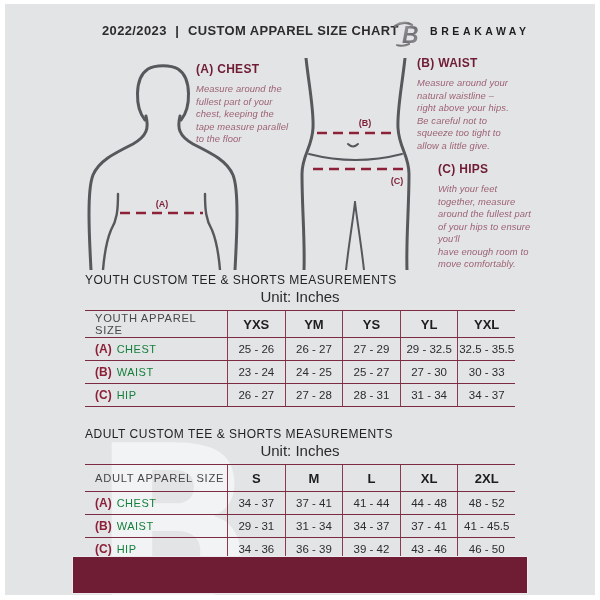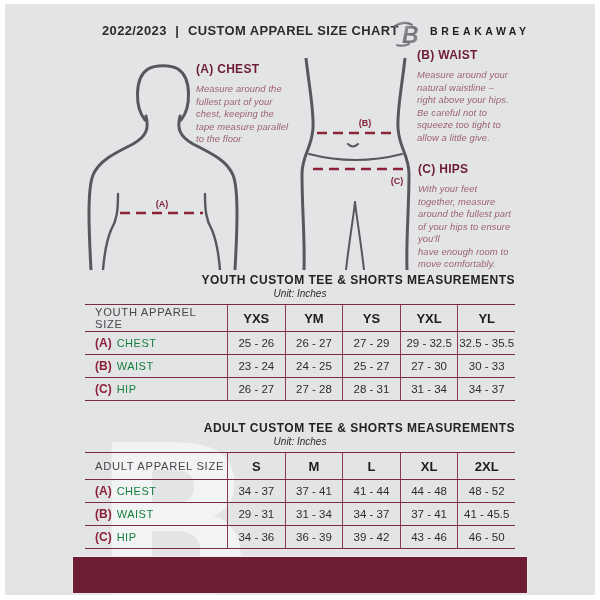--- a/index.html
+++ b/index.html
@@ -24,31 +24,31 @@
   .brand{
     position:absolute;left:413px;top:9px;font-weight:bold;font-size:10.5px;
     letter-spacing:3.6px;color:#1e1e20;
   }
   
   .fig{position:absolute;z-index:2;}
   .fig-torso{left:80px;top:58px;}
   .fig-lower{left:293px;top:58px;}
   .guide-block{position:absolute;z-index:2;}
   .gb-chest{left:196px;top:62px;width:102px;}
-  .gb-waist{left:417px;top:48px;width:104px;}
-  .gb-hips{left:418px;top:162px;width:110px;}
+  .gb-waist{left:417px;top:56px;width:104px;}
+  .gb-hips{left:438px;top:162px;width:110px;}
   .guide-h{font-size:12px;font-weight:bold;color:#6f1c34;letter-spacing:0.3px;margin:0 0 7px 0;}
   .guide-p{
     font-size:9.4px;font-style:italic;color:#9c6273;line-height:1.33;margin:0;
     white-space:pre-line;letter-spacing:0.1px;
   }
   
   .tables{position:absolute;left:85px;top:273px;width:430px;z-index:2;}
-  .tbl-title{font-size:12px;font-weight:bold;color:#232325;text-align:right;letter-spacing:0.5px;margin:0;}
-  .tbl-unit{font-size:10px;font-style:italic;color:#2b2b2d;text-align:center;margin:1px 0 0 0;}
+  .tbl-title{font-size:12px;font-weight:normal;color:#232325;text-align:left;letter-spacing:0.5px;margin:0;}
+  .tbl-unit{font-size:15px;color:#2b2b2d;text-align:center;margin:1px 0 0 0;}
   .sizetable{margin-top:5px;}
   .trow{display:grid;grid-template-columns:142px repeat(5,1fr);border-top:1.5px solid #7c2b42;}
   .trow:last-child{border-bottom:1.5px solid #7c2b42;}
   .trow.hrow{height:26px;}
   .trow.drow{height:22px;}
   .cell{
     display:flex;align-items:center;justify-content:center;
     font-size:11.5px;color:#2c2c2e;border-left:1px solid #8b3a50;
   }
   .cell.label-cell{justify-content:flex-start;padding-left:10px;border-left:none;}
@@ -150,22 +150,22 @@
   <div class="tables">
 
     <p class="tbl-title">YOUTH CUSTOM TEE &amp; SHORTS MEASUREMENTS</p>
     <p class="tbl-unit">Unit: Inches</p>
     <div class="sizetable">
       <div class="trow hrow">
         <div class="cell label-cell col-head">YOUTH APPAREL SIZE</div>
         <div class="cell size-head">YXS</div>
         <div class="cell size-head">YM</div>
         <div class="cell size-head">YS</div>
+        <div class="cell size-head">YL</div>
         <div class="cell size-head">YXL</div>
-        <div class="cell size-head">YL</div>
       </div>
       <div class="trow drow">
         <div class="cell label-cell">
             <span class="pfx">(A)</span>
             <span class="rowname">CHEST</span>
           </div>
         <div class="cell">25 - 26</div>
         <div class="cell">26 - 27</div>
         <div class="cell">27 - 29</div>
         <div class="cell">29 - 32.5</div>

